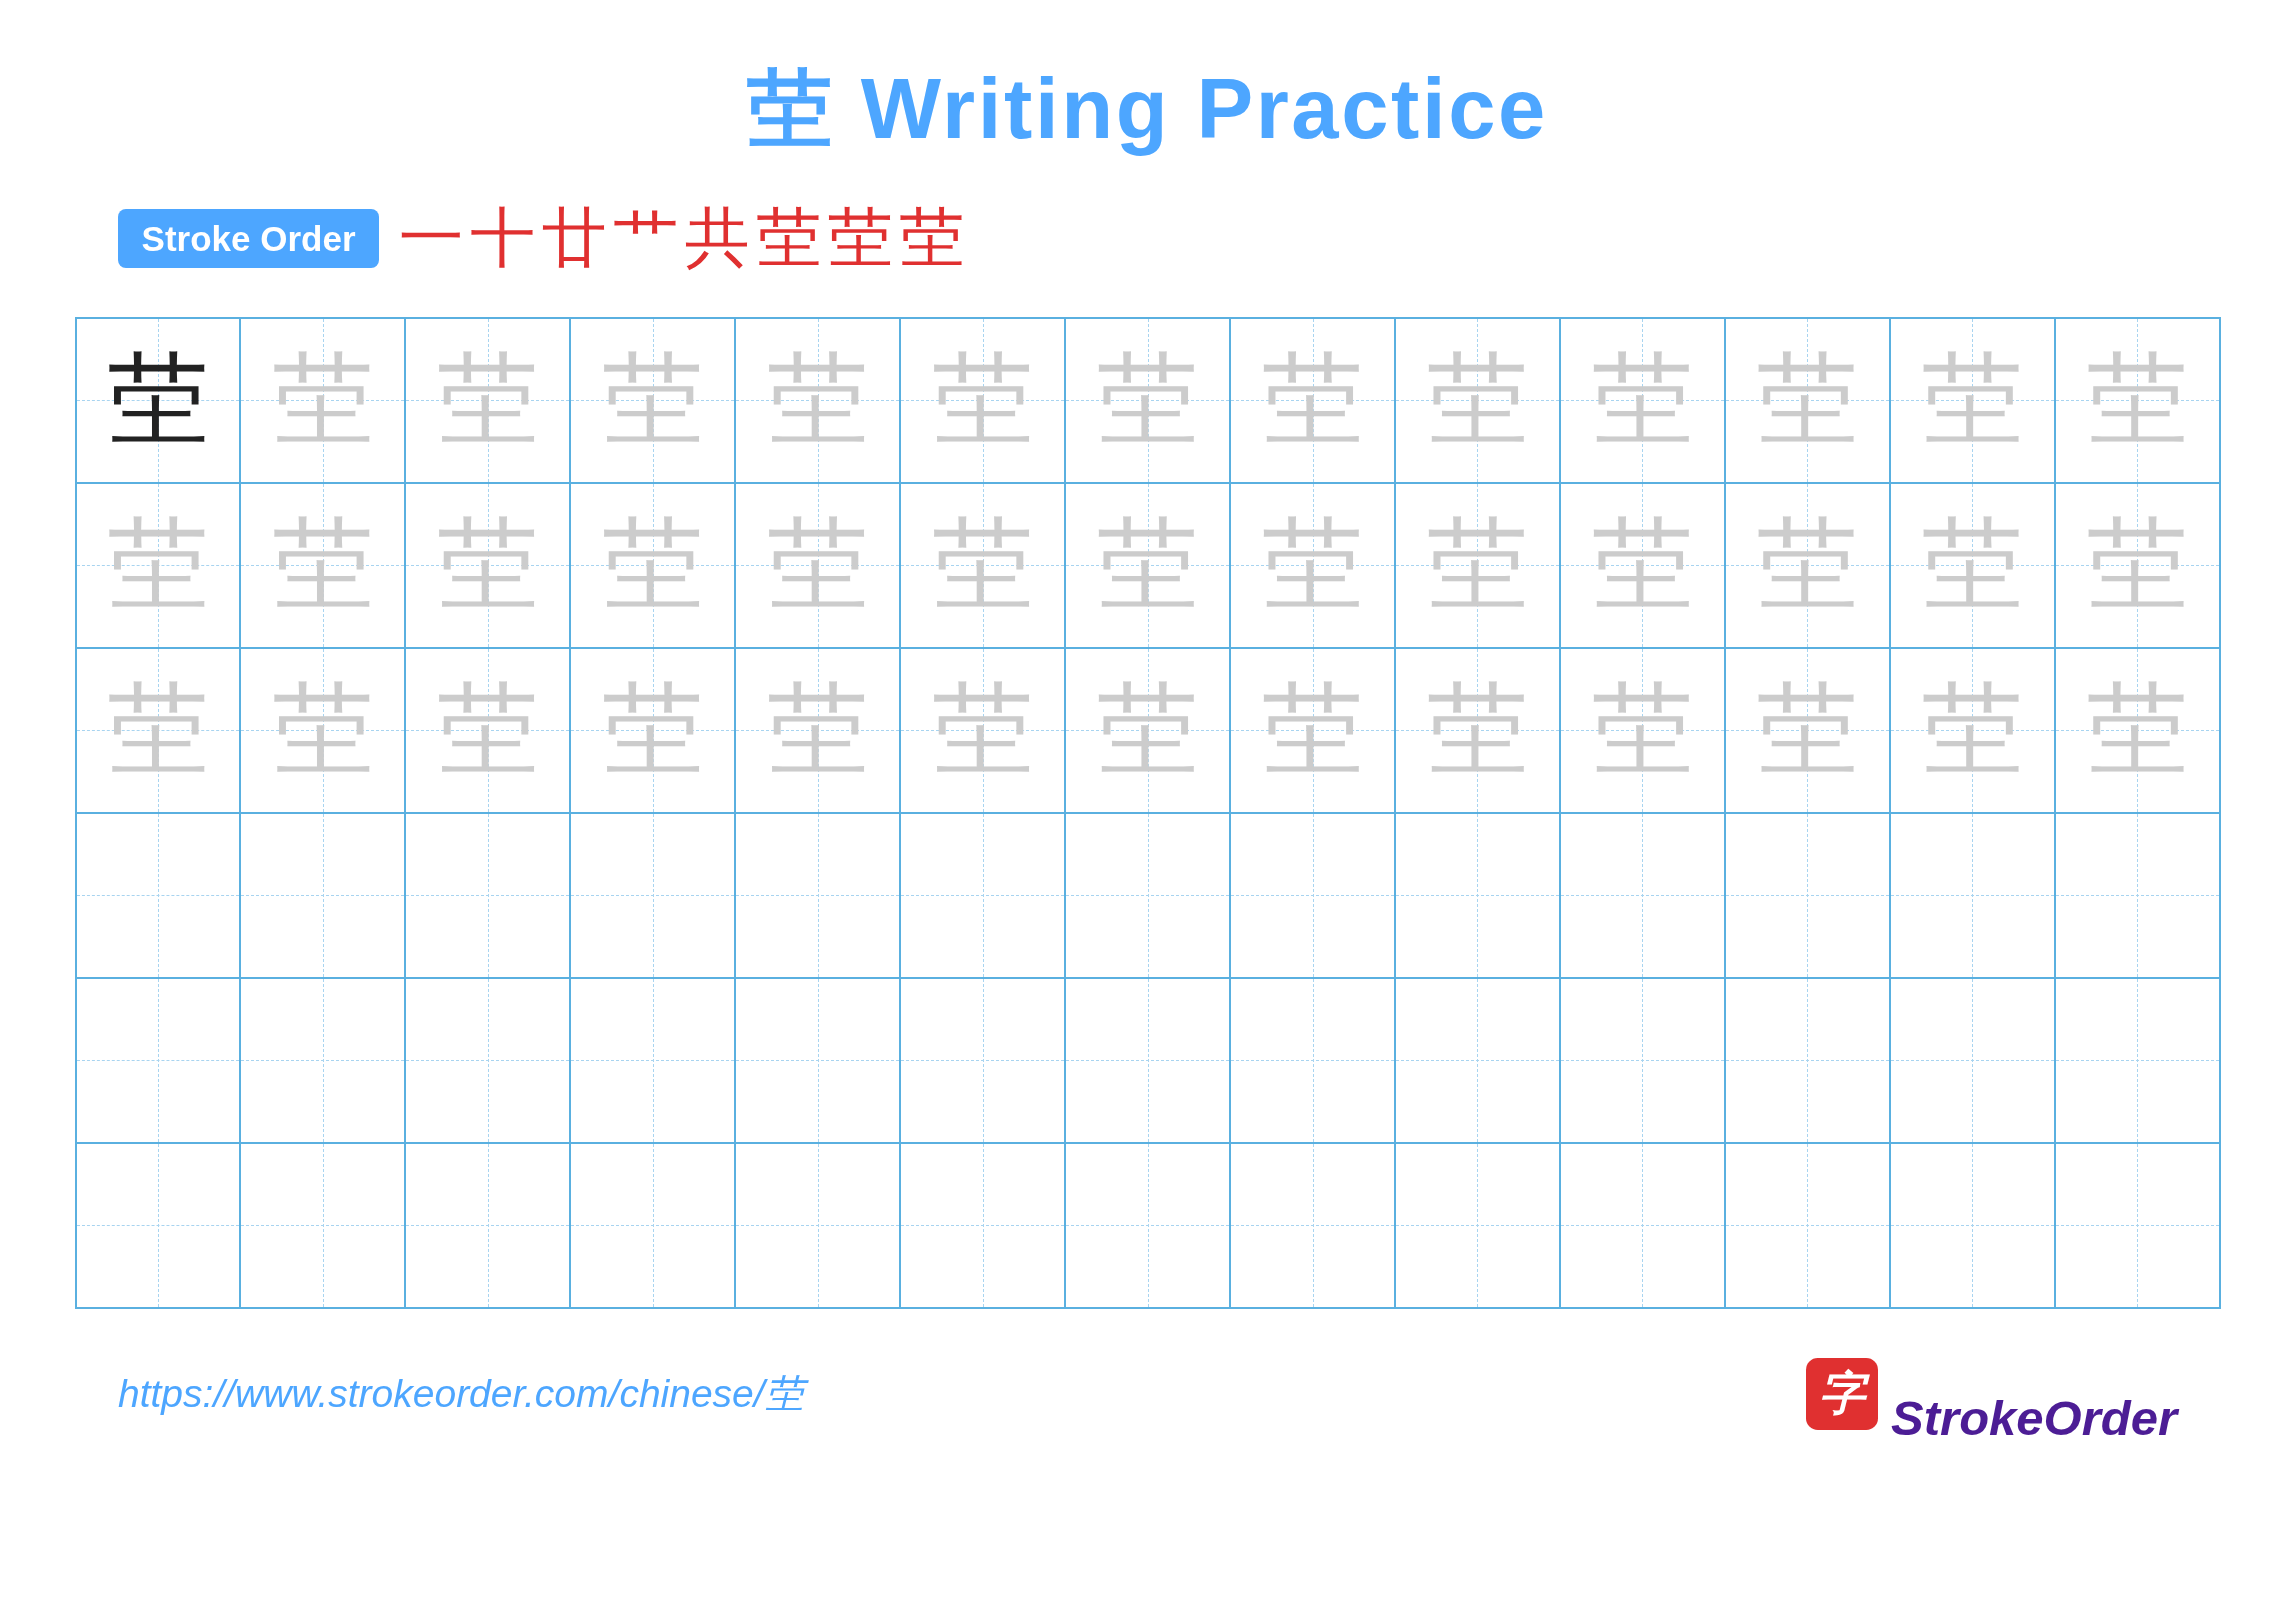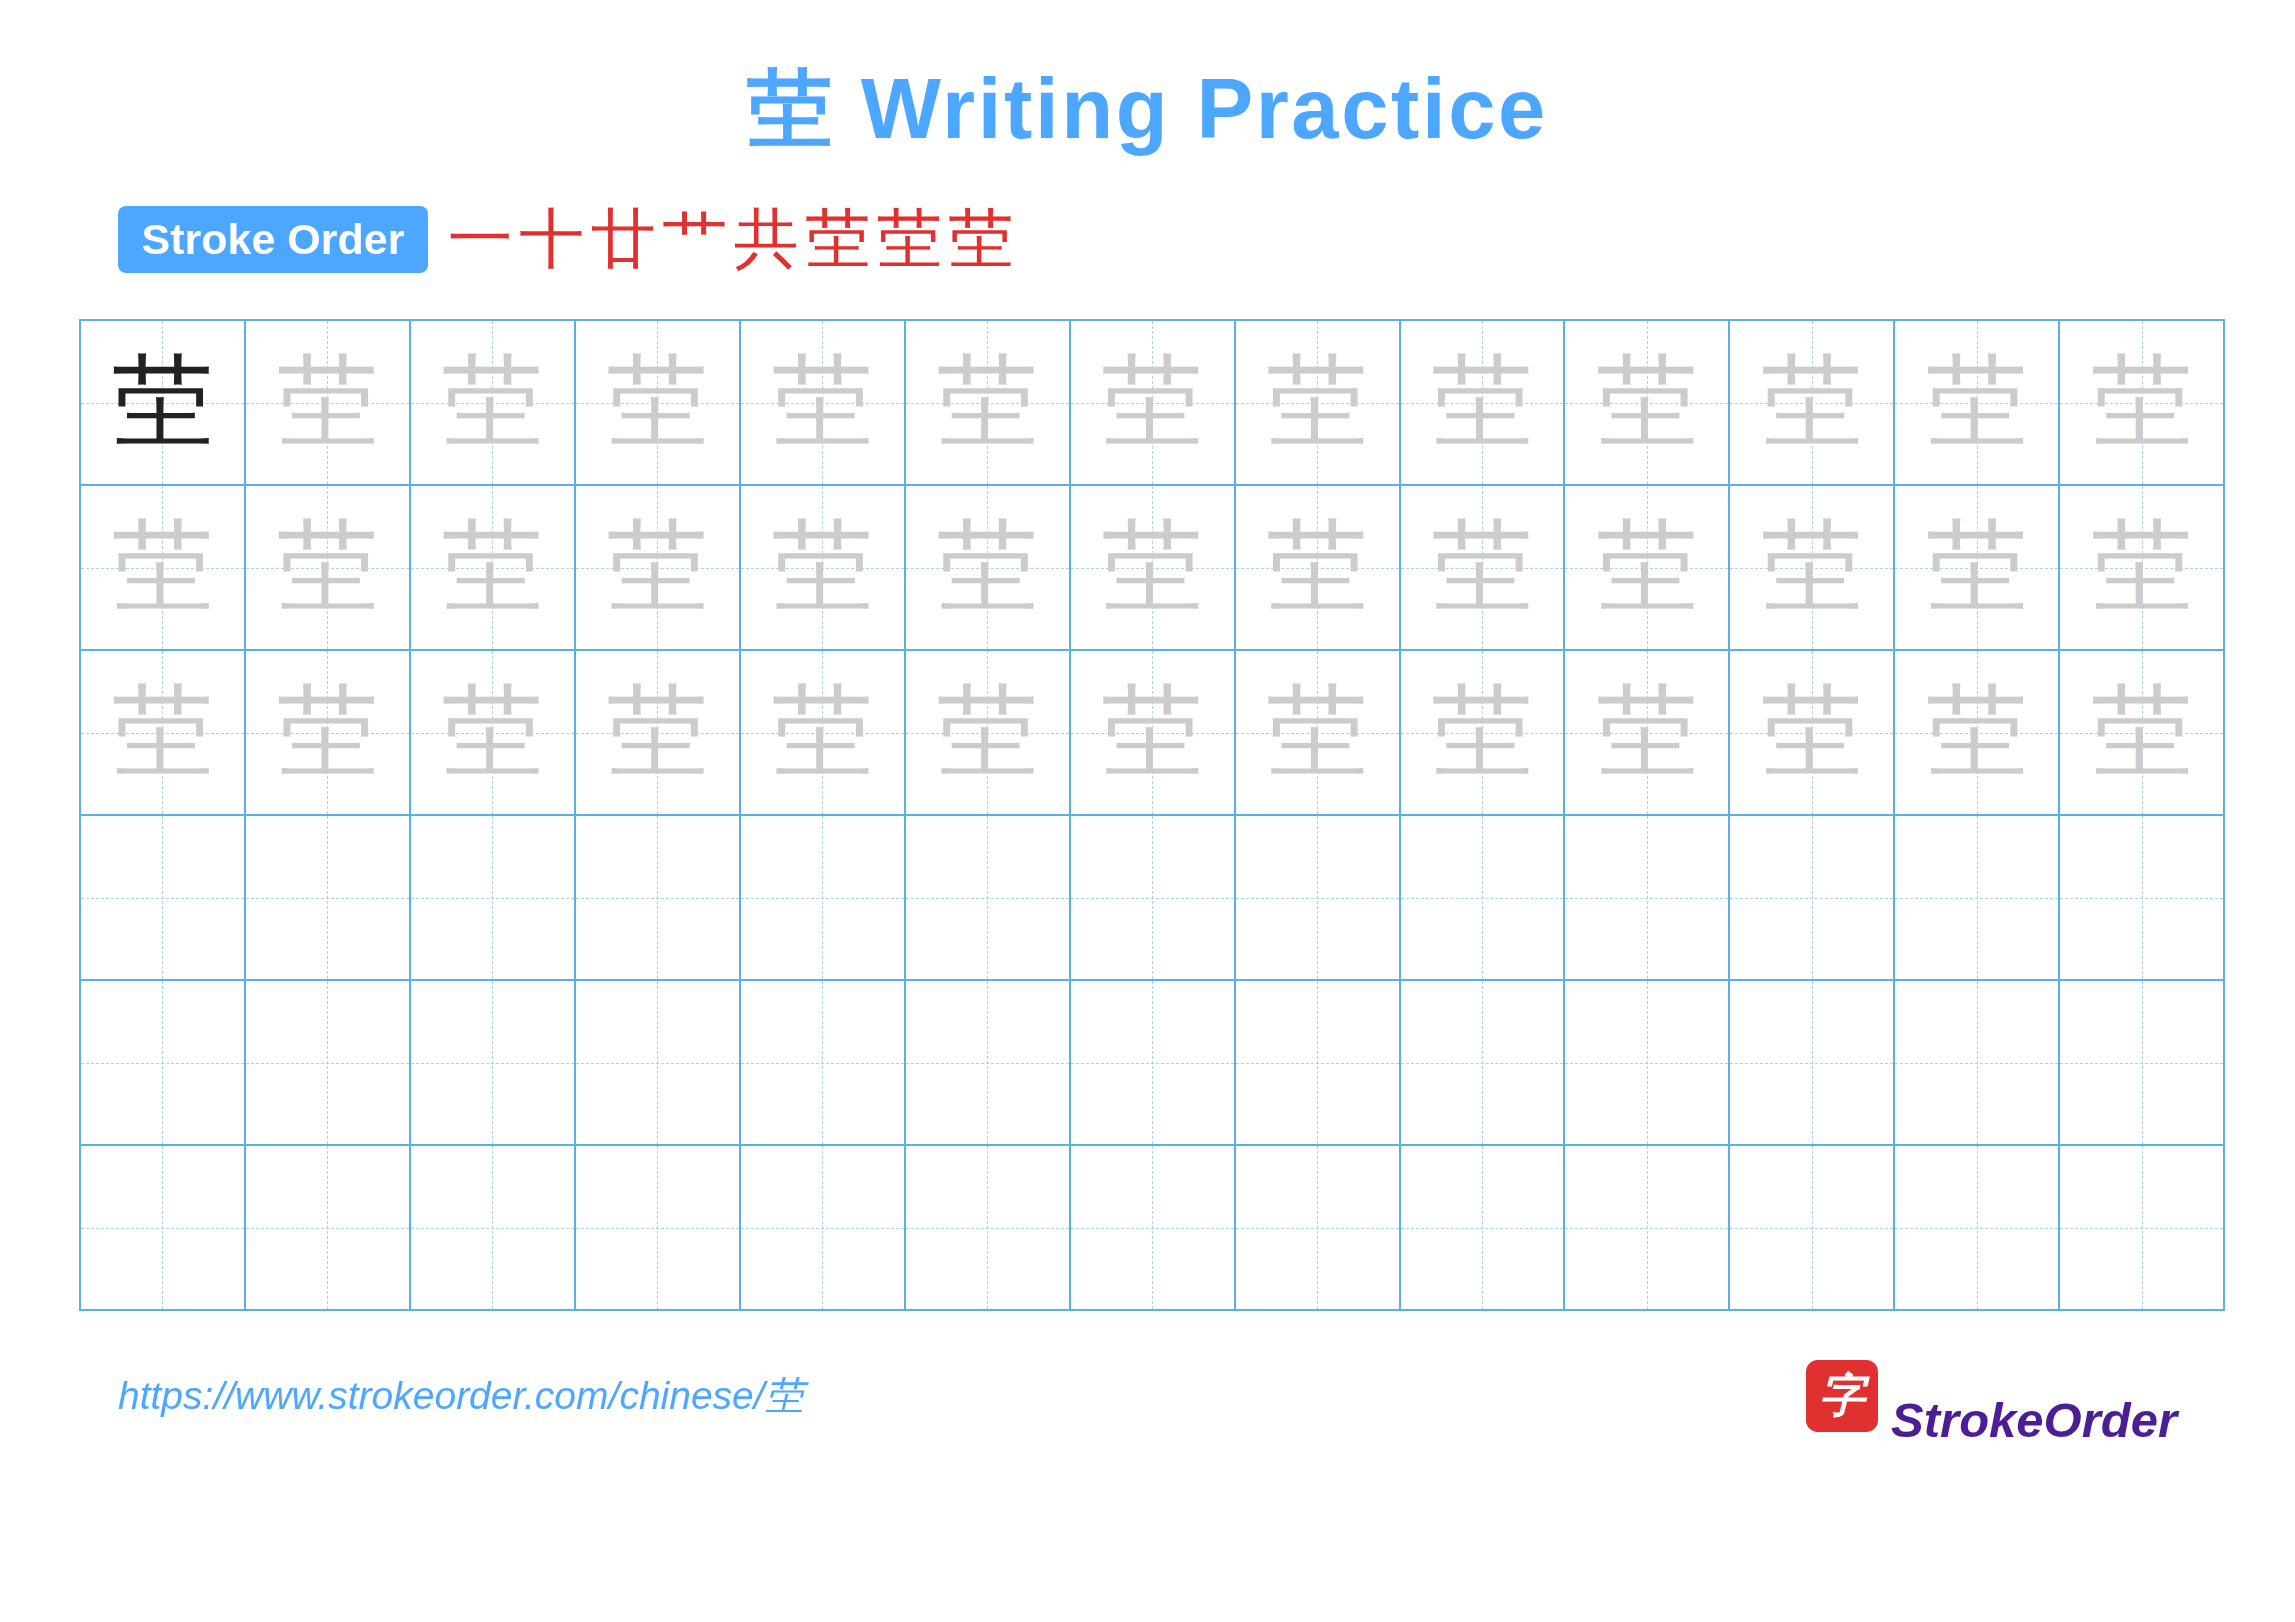--- a/index.html
+++ b/index.html
@@ -12,20 +12,21 @@
       overflow: hidden;
     }
 
     .page {
       width: 2295px;
       height: 1196px;
       background: #fff;
       padding: 52px 79px;
       display: flex;
       flex-direction: column;
+      align-items: center;
     }
 
     .title {
       font-size: 85px;
       color: #4da6ff;
       font-weight: bold;
       margin-bottom: 39px;
       text-align: center;
       letter-spacing: 2.6px;
     }
@@ -39,21 +40,21 @@
       align-items: center;
       gap: 19.6px;
       margin-bottom: 46px;
       align-self: flex-start;
       margin-left: 39px;
     }
 
     .stroke-order-badge {
       background: #4da6ff;
       color: white;
-      font-size: 43px;
+      font-size: 35px;
       font-weight: bold;
       padding: 9.2px 23.6px;
       border-radius: 7.9px;
       white-space: nowrap;
     }
 
     .stroke-chars {
       display: flex;
       align-items: center;
       gap: 6.5px;

